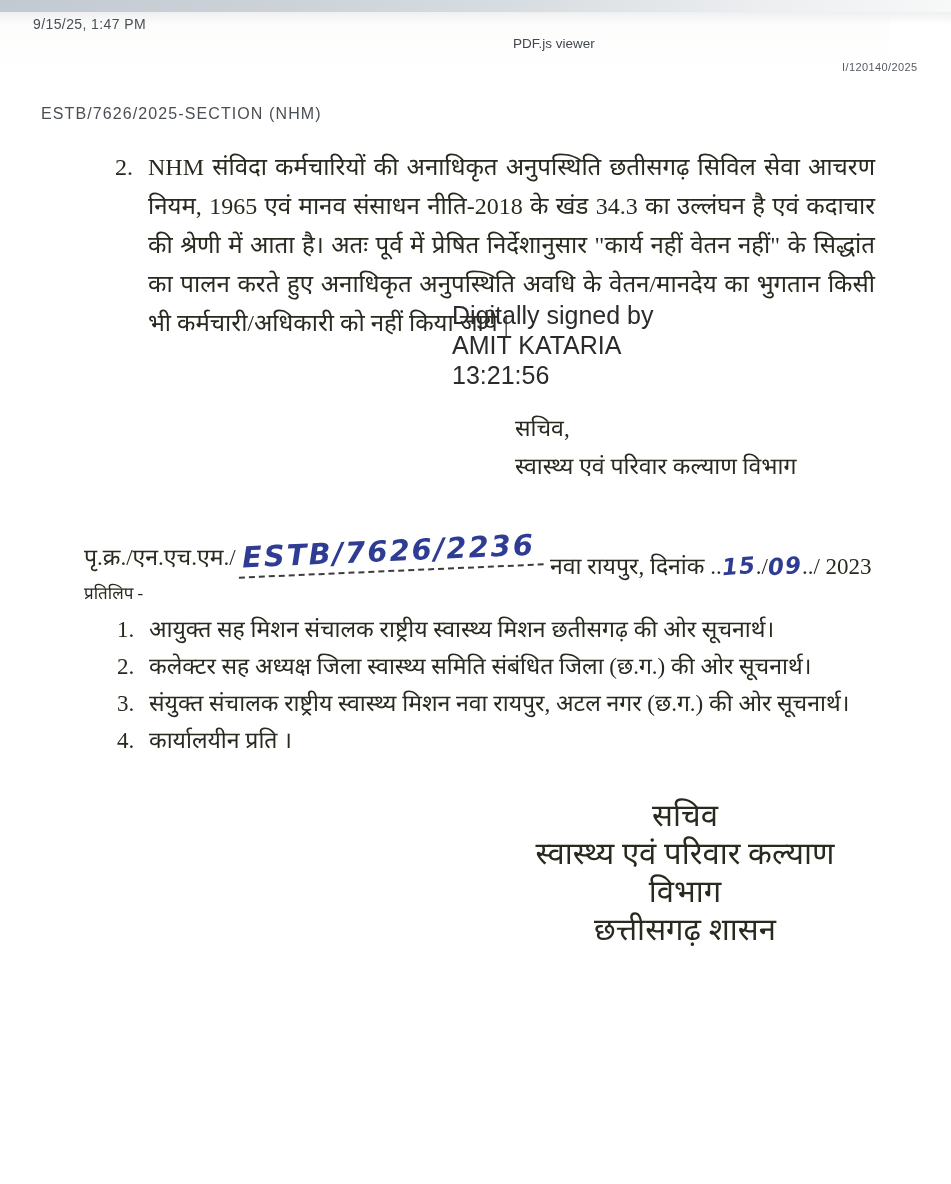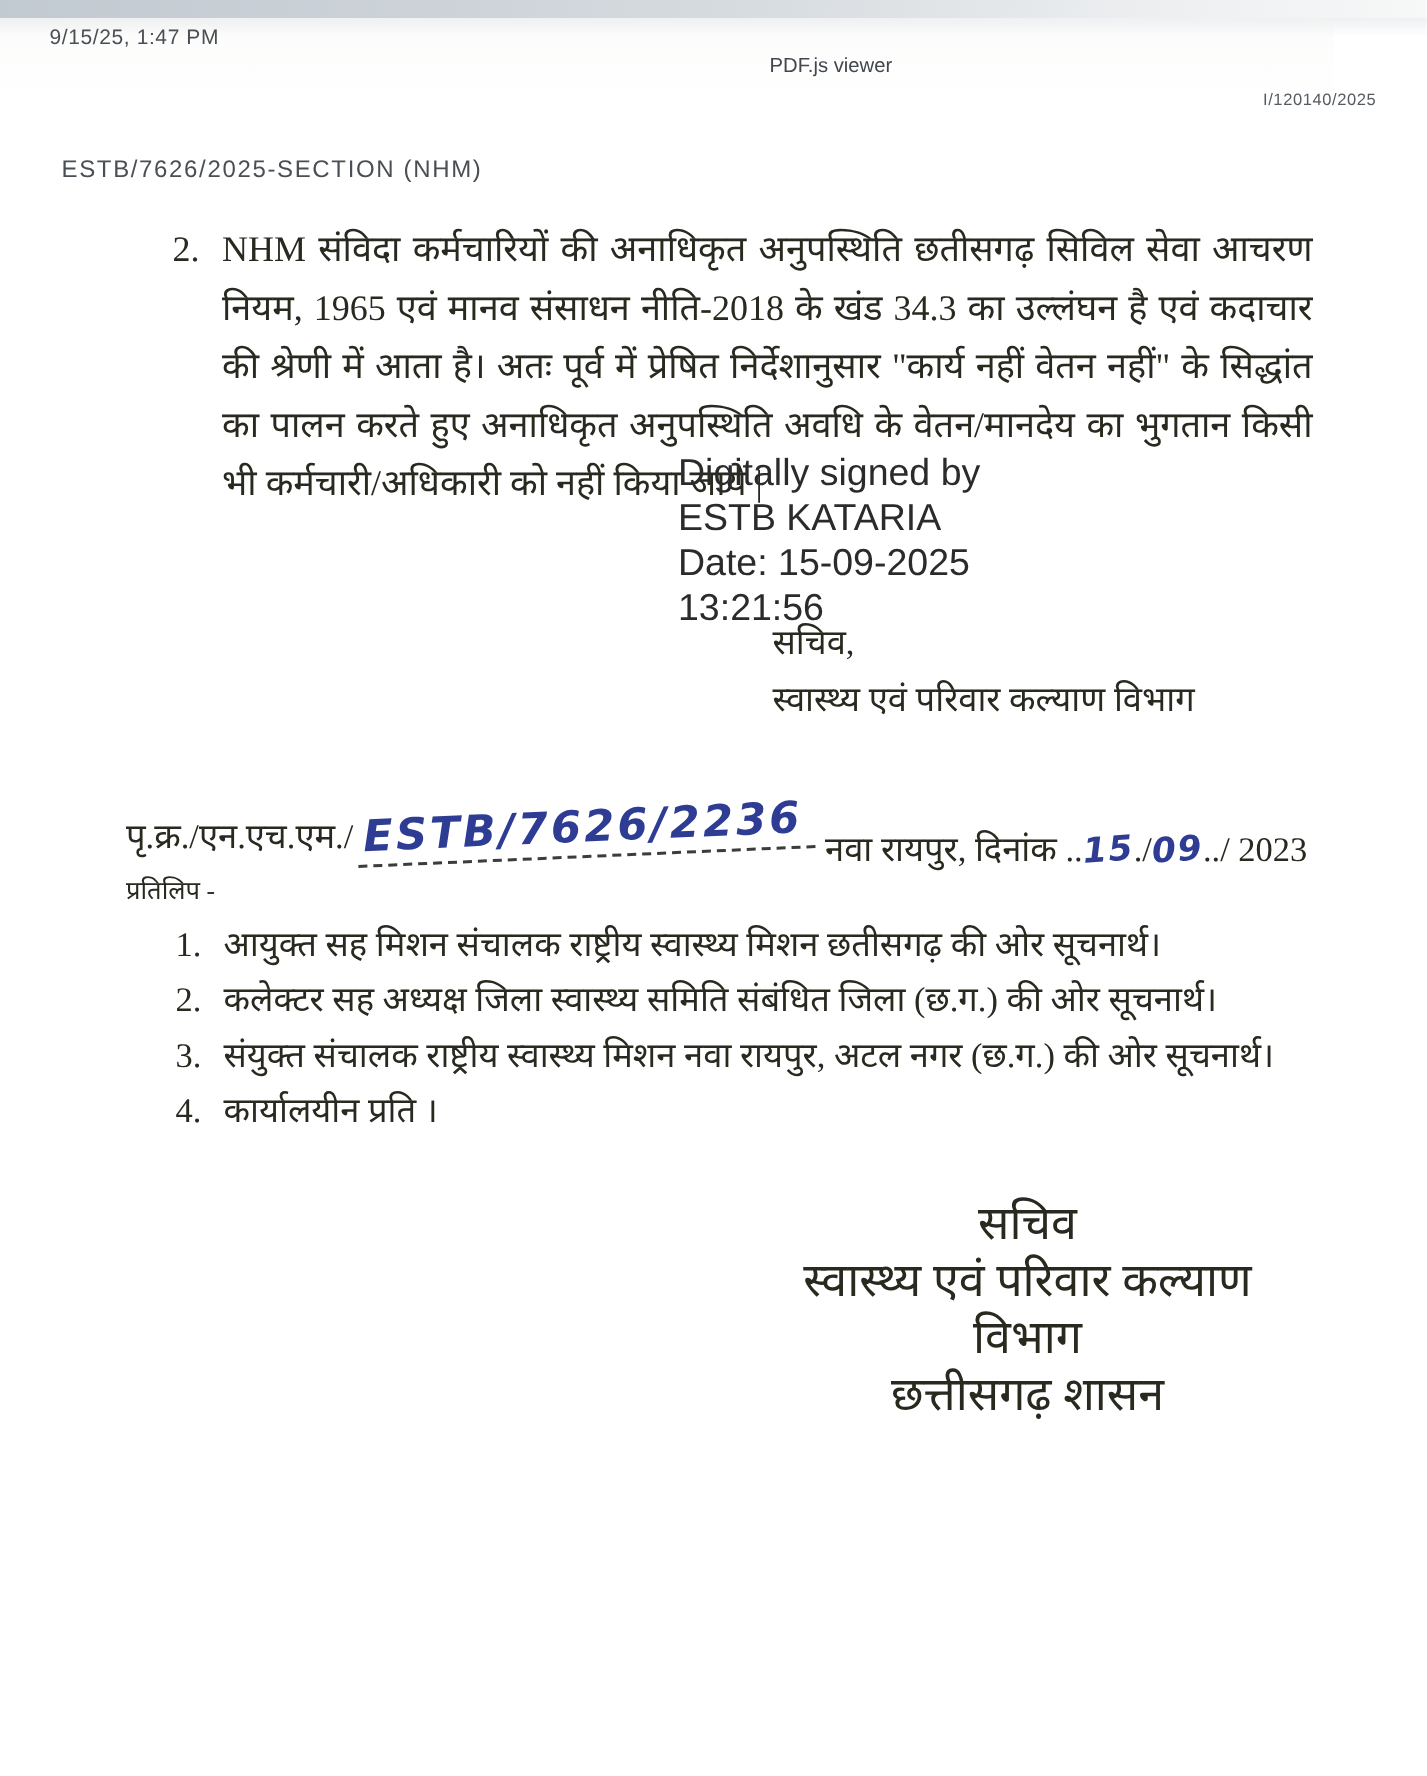--- a/index.html
+++ b/index.html
@@ -93,22 +93,21 @@
   <div class="hdr hdr-viewer">PDF.js viewer</div>
   <div class="hdr hdr-ref">I/120140/2025</div>
 
   <div class="para2 ink">
     <span class="marker">2.</span>
     <span class="ptext">NHM संविदा कर्मचारियों की अनाधिकृत अनुपस्थिति छतीसगढ़ सिविल सेवा आचरण नियम, 1965 एवं मानव संसाधन नीति-2018 के खंड 34.3 का उल्लंघन है एवं कदाचार की श्रेणी में आता है। अतः पूर्व में प्रेषित निर्देशानुसार "कार्य नहीं वेतन नहीं" के सिद्धांत का पालन करते हुए अनाधिकृत अनुपस्थिति अवधि के वेतन/मानदेय का भुगतान किसी भी कर्मचारी/अधिकारी को नहीं किया जाये |</span>
   </div>
 
   <div class="digsig">
     <div>Digitally signed by</div>
-    <div>ESTB KATARIA</div>
-    <div>Date: 15-09-2025</div>
+    <div>AMIT KATARIA</div>
     <div>13:21:56</div>
   </div>
 
   <div class="sig-top ink">
     <div>सचिव,</div>
     <div>स्वास्थ्य एवं परिवार कल्याण विभाग</div>
   </div>
 
   <div class="ref-line ink">
     <span>पृ.क्र./एन.एच.एम./</span><span class="handwriting hw-ref">ESTB/7626/2236</span>

